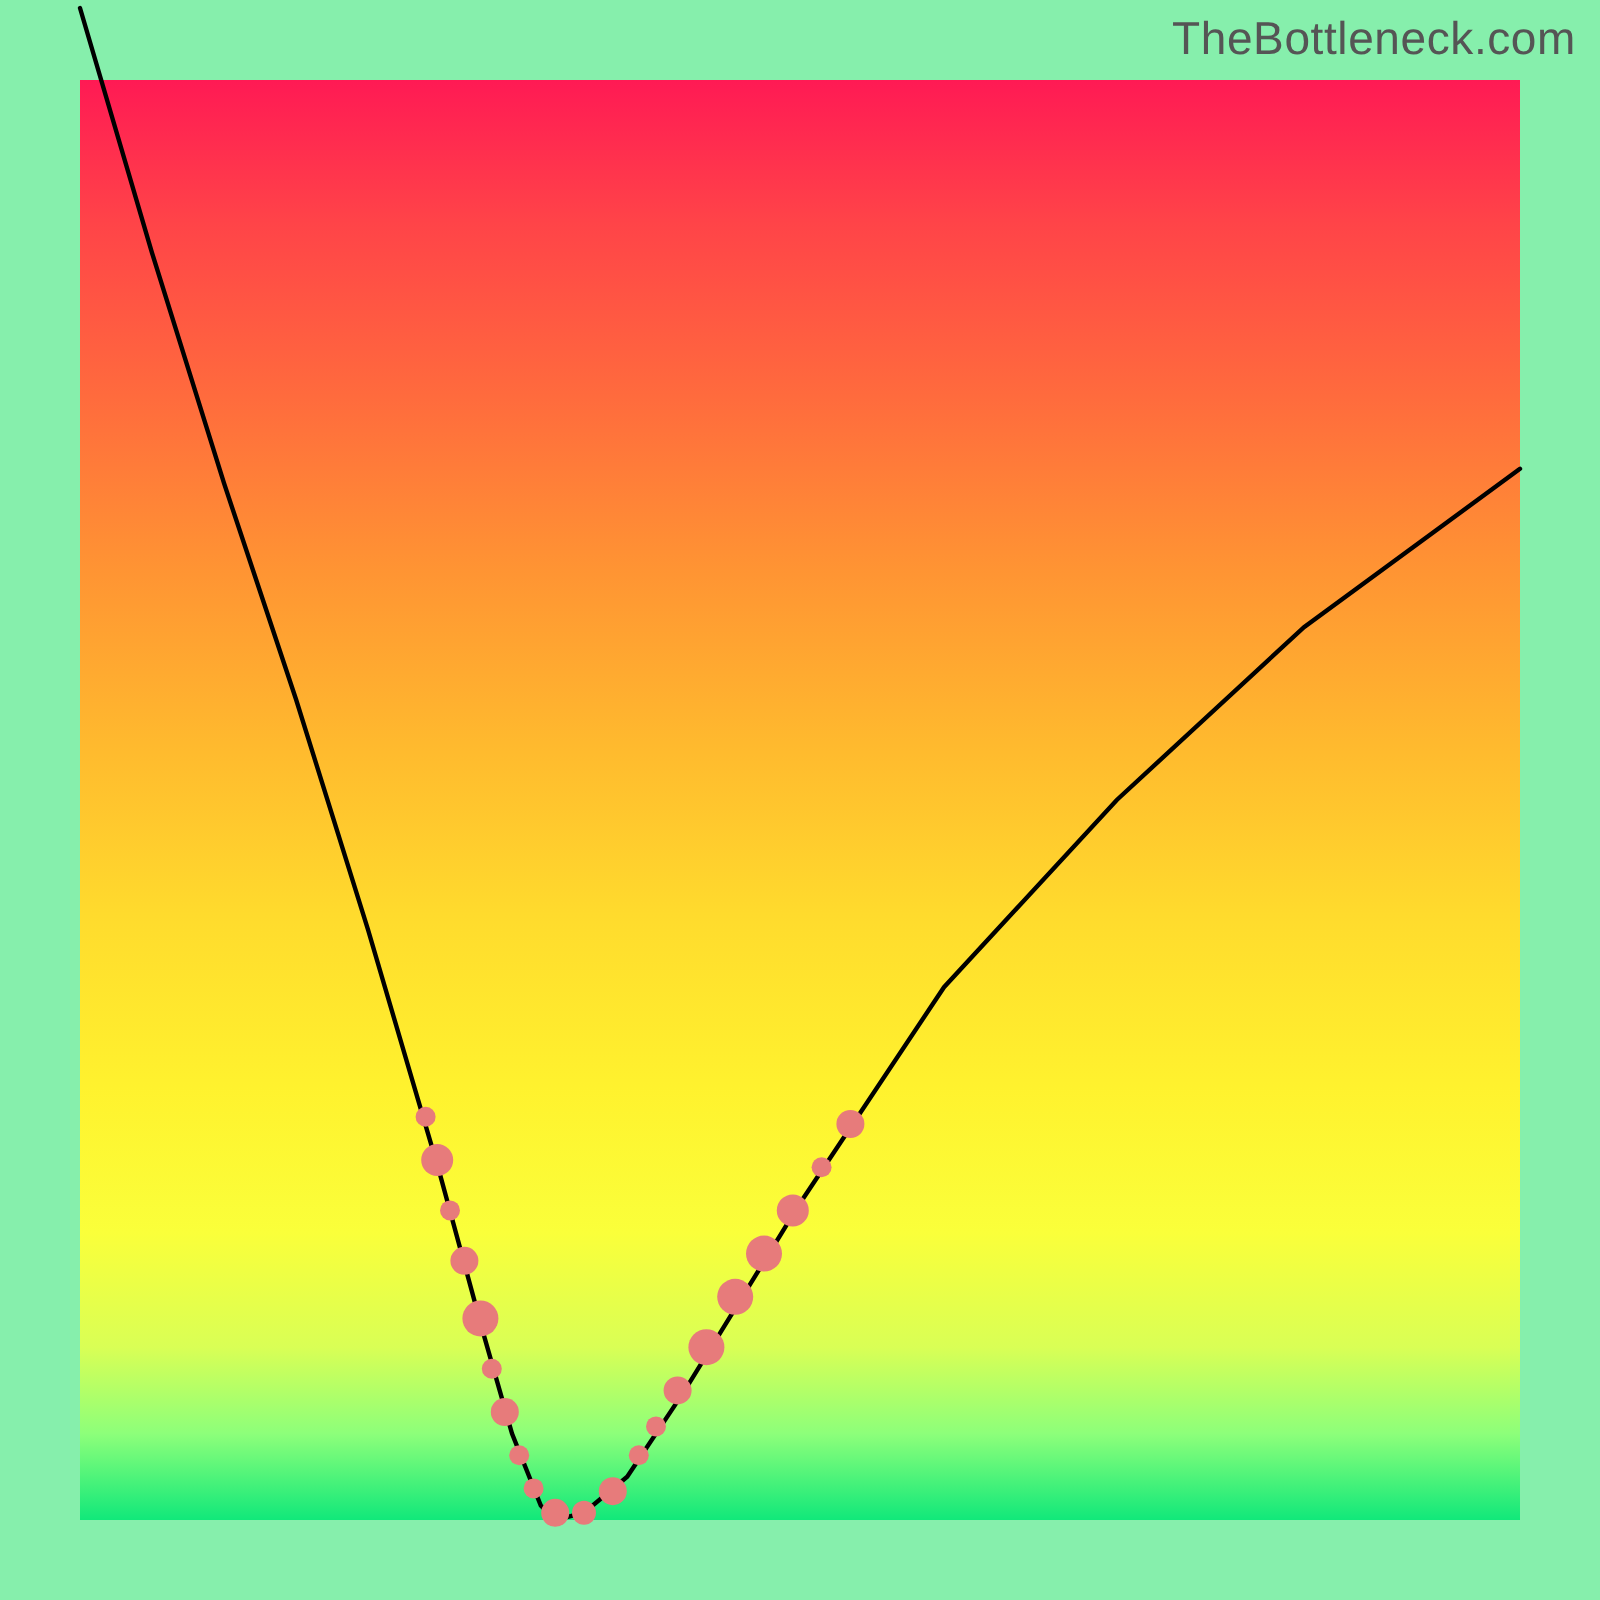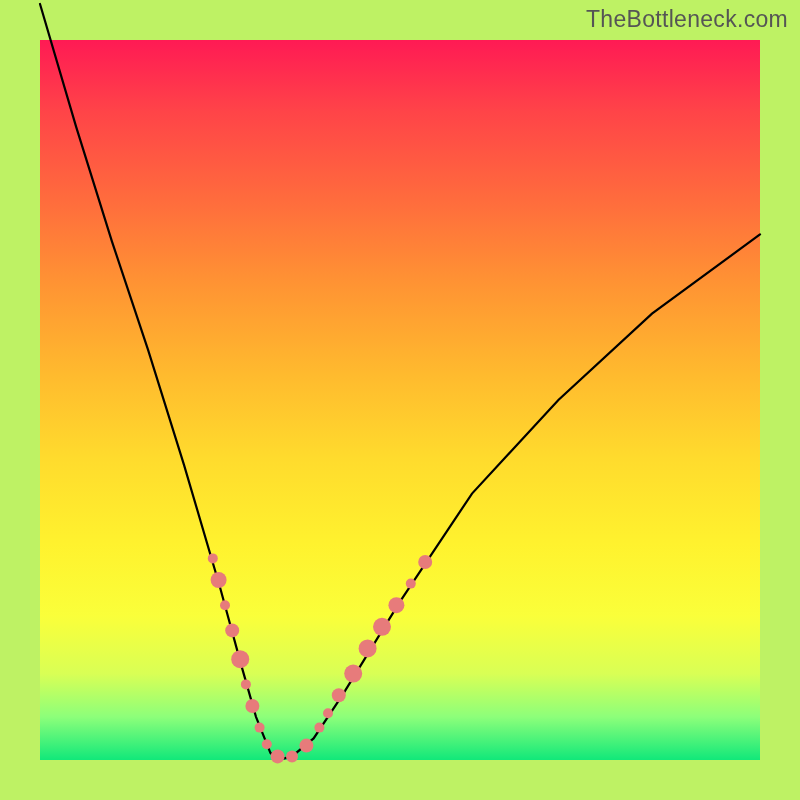--- a/index.html
+++ b/index.html
@@ -8,21 +8,21 @@
     width: 800px;
     height: 800px;
     background: #000;
     overflow: hidden;
     font-family: Arial, Helvetica, sans-serif;
   }
   .stage {
     position: relative;
     width: 800px;
     height: 800px;
-    background: #bef264;
+    background: #86efac;
   }
   .watermark {
     position: absolute;
     top: 6px;
     right: 12px;
     color: #555;
     font-size: 23px;
     font-weight: 500;
     letter-spacing: 0.3px;
     z-index: 10;

